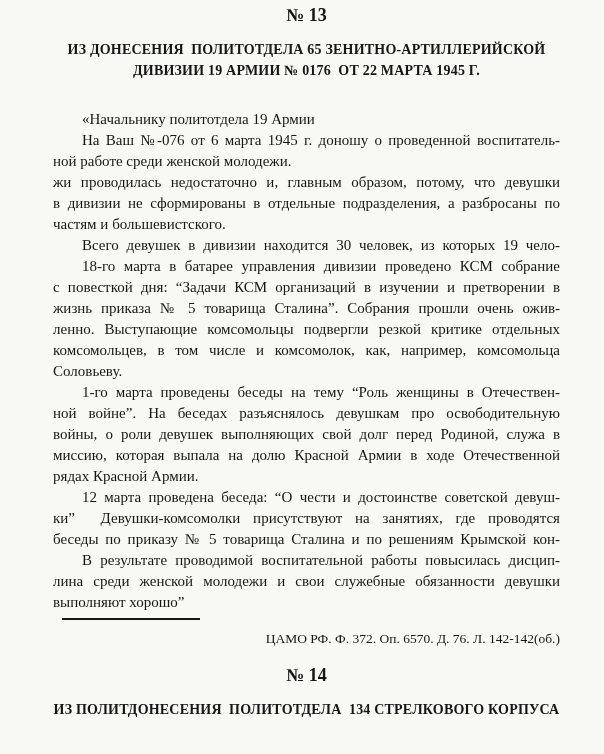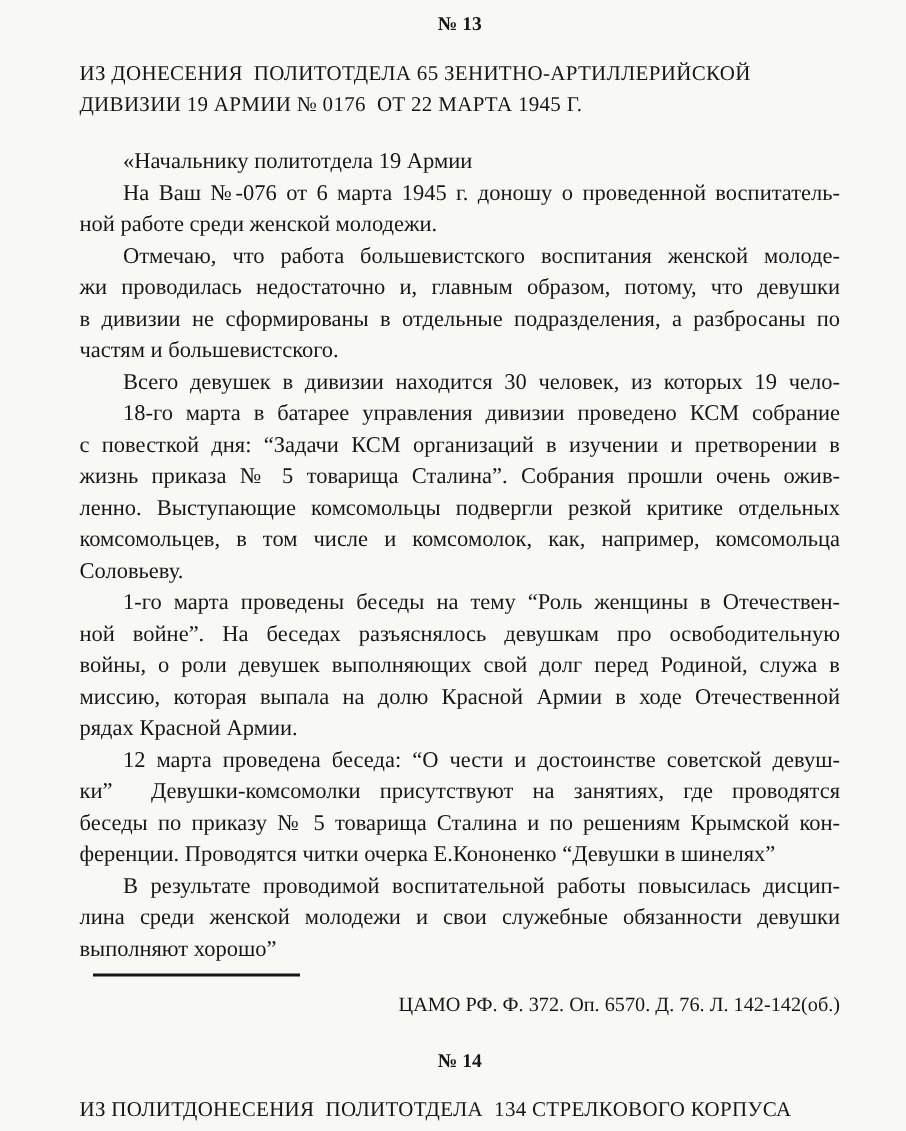--- a/index.html
+++ b/index.html
@@ -27,36 +27,37 @@
     padding-left: 53px;
     width: 560px; 
   }
   .doc + .doc {
     margin-top: 20px;
   }
   .doc-number {
     width: 507px;
     text-align: center;
     font-weight: bold;
-    font-size: 13px;
+    font-size: 18px;
     line-height: 17px;
     white-space: pre-wrap;
   }
   .heading {
     width: 507px;
     margin-top: 15px;
-    font-weight: normal;
+    text-align: center;
+    font-weight: bold;
     font-size: 14px;
     line-height: 21px;
     letter-spacing: 0.2px;
     white-space: pre-wrap;
   }
   .body-text {
     width: 507px;
-    margin-top: 17px;
+    margin-top: 28px;
     font-size: 15px;
     line-height: 21px;
   }
   .doc:last-child .body-text {
     margin-top: 13px;
   }
   .line {
     text-align: justify;
     text-align-last: justify;
     white-space: pre-wrap;
@@ -93,21 +94,20 @@
         <div class="heading"><div class="heading-line">ИЗ ДОНЕСЕНИЯ  ПОЛИТОТДЕЛА 65 ЗЕНИТНО-АРТИЛЛЕРИЙСКОЙ</div><div class="heading-line">ДИВИЗИИ 19 АРМИИ № 0176  ОТ 22 МАРТА 1945 Г.</div></div>
         <div class="body-text">
           <div class="para">
             <div class="line first last">«Начальнику политотдела 19 Армии</div>
           </div>
           <div class="para">
             <div class="line first">На Ваш №-076 от 6 марта 1945 г. доношу о проведенной воспитатель-</div>
             <div class="line last">ной работе среди женской молодежи.</div>
           </div>
           <div class="para">
-            <div class="line first">Отмечаю, что работа большевистского воспитания женской молоде-</div>
             <div class="line">жи проводилась недостаточно и, главным образом, потому, что девушки</div>
             <div class="line">в дивизии не сформированы в отдельные подразделения, а разбросаны по</div>
             <div class="line last">частям и большевистского.</div>
           </div>
           <div class="para">
             <div class="line first">Всего девушек в дивизии находится 30 человек, из которых 19 чело-</div>
           </div>
           <div class="para">
             <div class="line first">18-го марта в батарее управления дивизии проведено КСМ собрание</div>
             <div class="line">с повесткой дня: “Задачи КСМ организаций в изучении и претворении в</div>
@@ -120,21 +120,20 @@
             <div class="line first">1-го марта проведены беседы на тему “Роль женщины в Отечествен-</div>
             <div class="line">ной войне”. На беседах разъяснялось девушкам про освободительную</div>
             <div class="line">войны, о роли девушек выполняющих свой долг перед Родиной, служа в</div>
             <div class="line">миссию, которая выпала на долю Красной Армии в ходе Отечественной</div>
             <div class="line last">рядах Красной Армии.</div>
           </div>
           <div class="para">
             <div class="line first">12 марта проведена беседа: “О чести и достоинстве советской девуш-</div>
             <div class="line">ки”  Девушки-комсомолки присутствуют на занятиях, где проводятся</div>
             <div class="line">беседы по приказу № 5 товарища Сталина и по решениям Крымской кон-</div>
-            <div class="line last">ференции. Проводятся читки очерка Е.Кононенко “Девушки в шинелях”</div>
           </div>
           <div class="para">
             <div class="line first">В результате проводимой воспитательной работы повысилась дисцип-</div>
             <div class="line">лина среди женской молодежи и свои служебные обязанности девушки</div>
             <div class="line last">выполняют хорошо”</div>
           </div>
         </div>
         <div class="footnote-rule"></div>
         <div class="citation">ЦАМО РФ. Ф. 372. Оп. 6570. Д. 76. Л. 142-142(об.)</div>
       </section>

